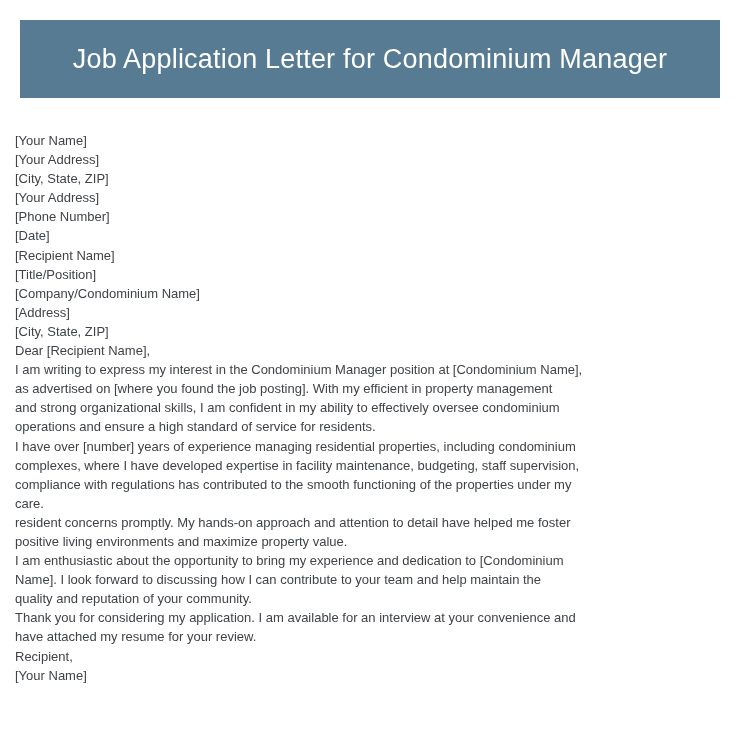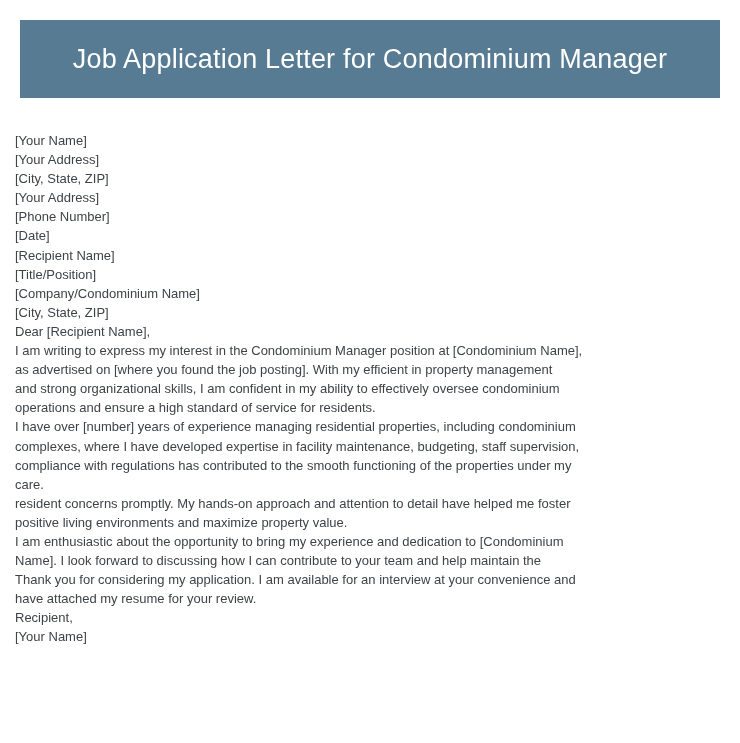--- a/index.html
+++ b/index.html
@@ -58,31 +58,33 @@
 <div class="letter">
     <div class="line">[Your Name]</div>
     <div class="line">[Your Address]</div>
     <div class="line">[City, State, ZIP]</div>
     <div class="line">[Your Address]</div>
     <div class="line">[Phone Number]</div>
     <div class="line">[Date]</div>
     <div class="line">[Recipient Name]</div>
     <div class="line">[Title/Position]</div>
     <div class="line">[Company/Condominium Name]</div>
+    <div class="line">[Address]</div>
     <div class="line">[City, State, ZIP]</div>
     <div class="line">Dear [Recipient Name],</div>
     <div class="line">I am writing to express my interest in the Condominium Manager position at [Condominium Name],</div>
     <div class="line">as advertised on [where you found the job posting]. With my efficient in property management</div>
     <div class="line">and strong organizational skills, I am confident in my ability to effectively oversee condominium</div>
     <div class="line">operations and ensure a high standard of service for residents.</div>
     <div class="line">I have over [number] years of experience managing residential properties, including condominium</div>
     <div class="line">complexes, where I have developed expertise in facility maintenance, budgeting, staff supervision,</div>
     <div class="line">compliance with regulations has contributed to the smooth functioning of the properties under my</div>
     <div class="line">care.</div>
     <div class="line">resident concerns promptly. My hands-on approach and attention to detail have helped me foster</div>
     <div class="line">positive living environments and maximize property value.</div>
     <div class="line">I am enthusiastic about the opportunity to bring my experience and dedication to [Condominium</div>
     <div class="line">Name]. I look forward to discussing how I can contribute to your team and help maintain the</div>
+    <div class="line">quality and reputation of your community.</div>
     <div class="line">Thank you for considering my application. I am available for an interview at your convenience and</div>
     <div class="line">have attached my resume for your review.</div>
     <div class="line">Recipient,</div>
     <div class="line">[Your Name]</div>
   </div>
 
 </body></html>

